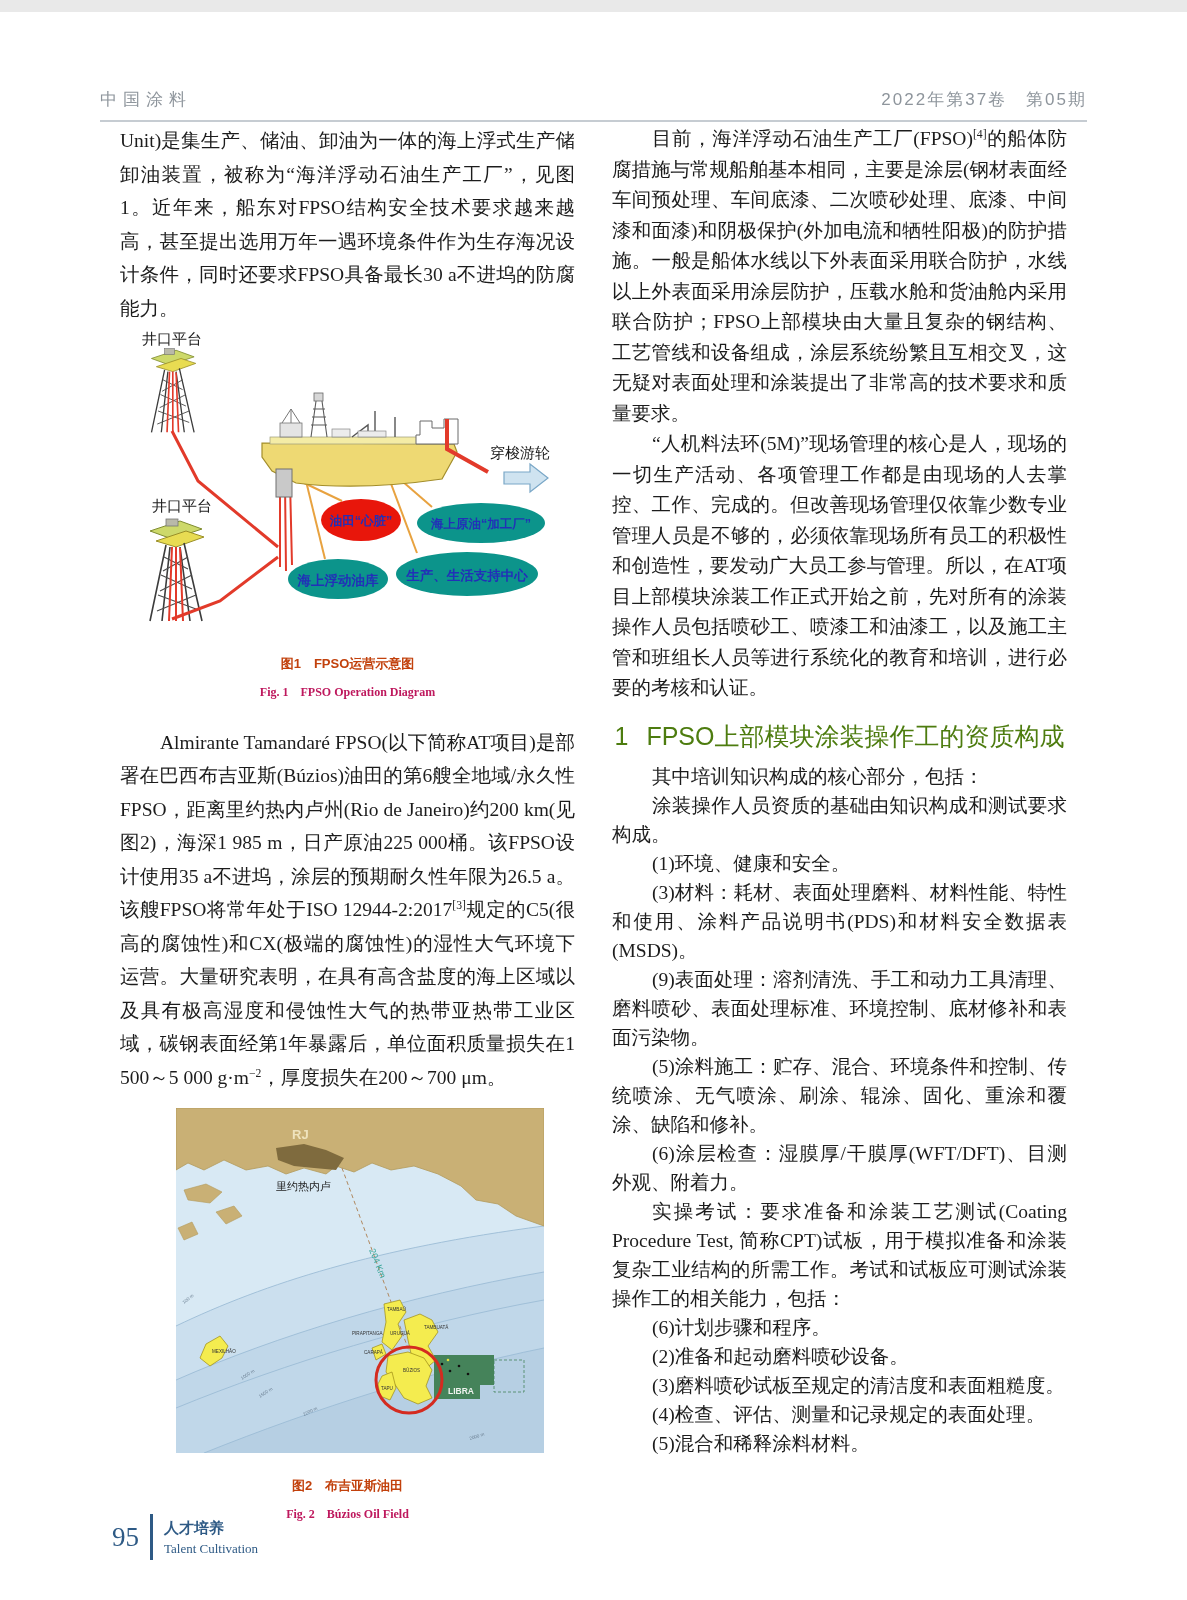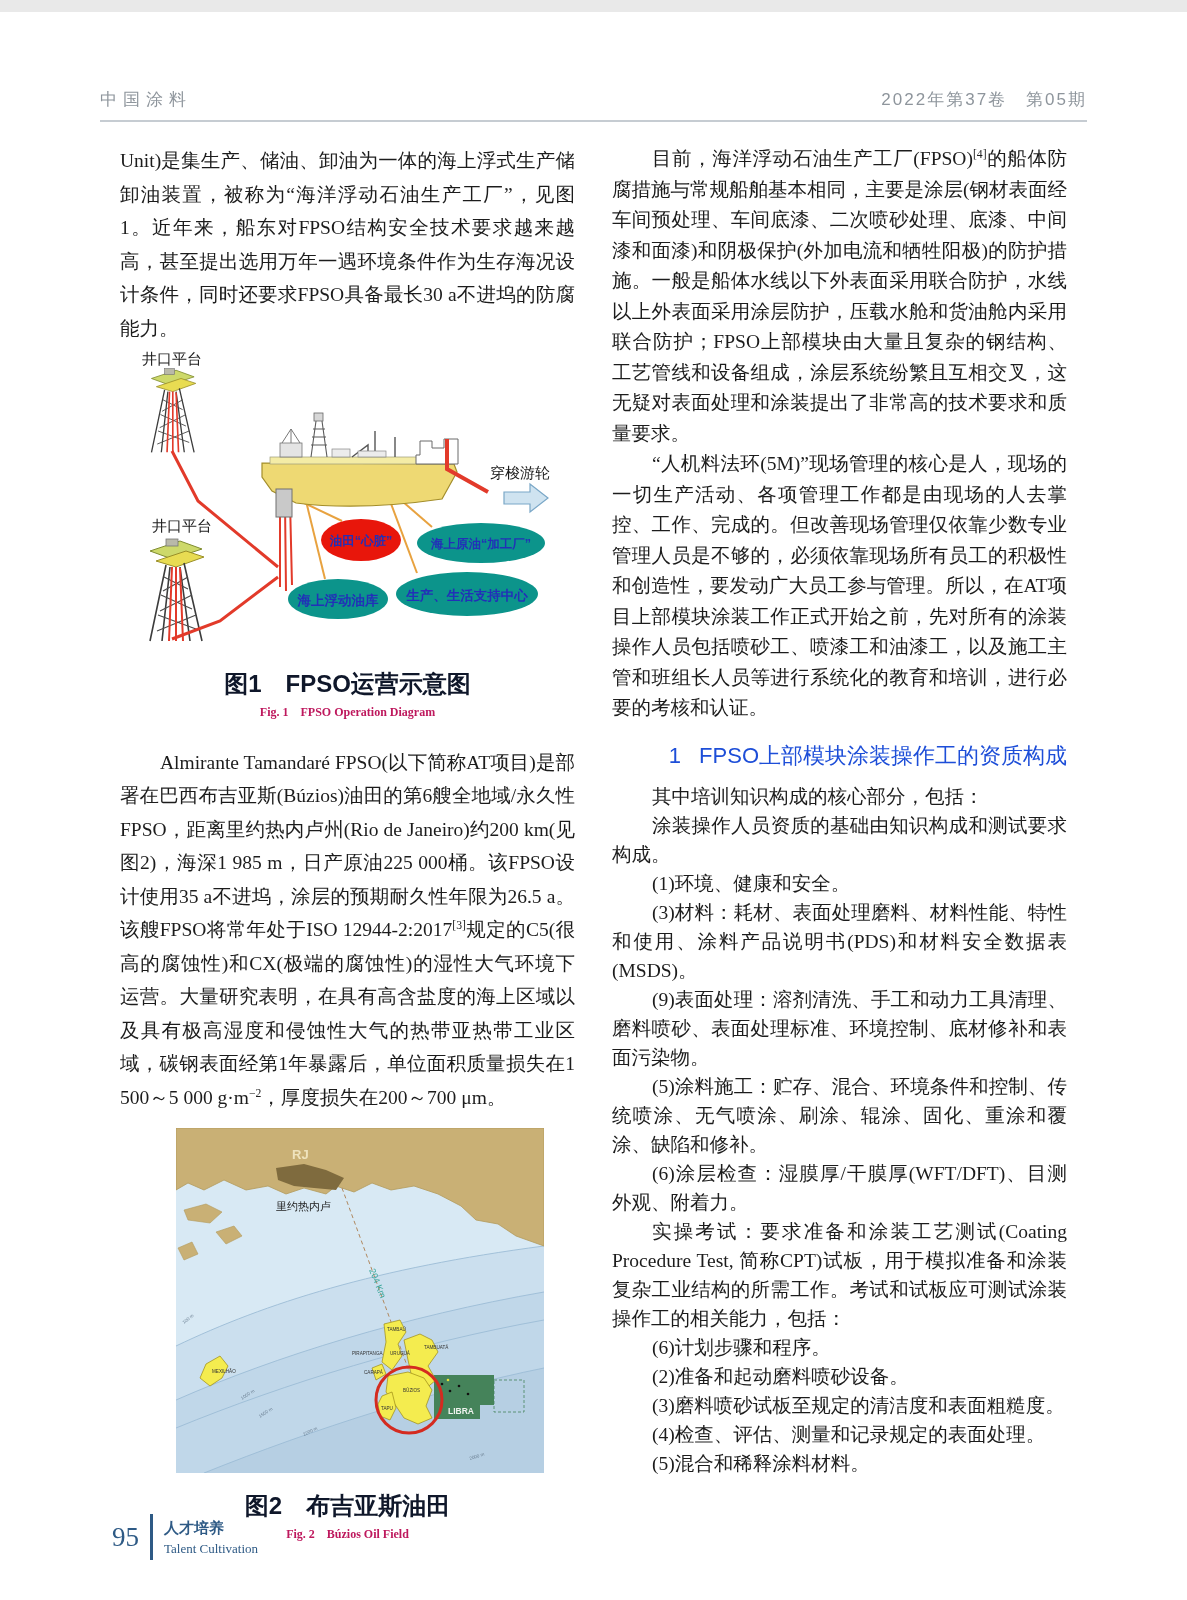--- a/index.html
+++ b/index.html
@@ -17,42 +17,42 @@
     position:absolute;top:76px;left:100px;right:100px;
     display:flex;justify-content:space-between;align-items:flex-end;
     padding-bottom:9px;border-bottom:2px solid #c6ccd2;
     font-family:"Liberation Sans","DejaVu Sans",sans-serif;
     color:#8e959c;font-size:17px;
   }
   .header .journal{letter-spacing:6px;}
   .header .issue{letter-spacing:2px;}
   
   .columns{
-    position:absolute;top:132px;left:120px;width:947px;
+    position:absolute;top:112px;left:120px;width:947px;
     display:flex;gap:37px;
   }
   .col{width:455px;font-size:19.5px;text-align:justify;}
   .col-left{line-height:33.5px;}
   .col-right{line-height:30.5px;}
   p.body-p{margin:0;text-indent:2.05em;}
   p.noindent{text-indent:0;}
   sup{font-size:0.6em;line-height:0;vertical-align:super;}
   
   .figure-box{margin:6px 0 2px 0;}
   .fig-caption{
     text-align:center;font-weight:bold;margin:8px 0 20px 0;line-height:28px;text-indent:0;
   }
-  .cap-zh{font-family:"Liberation Sans","DejaVu Sans",sans-serif;font-size:24px;color:#0f172a;}
+  .cap-zh{font-family:"Liberation Sans","DejaVu Sans",sans-serif;font-size:13px;color:#c2410c;}
   .cap-en{font-size:12px;color:#be185d;}
   .map-box{margin:14px 0 0 56px;}
   
   .section-heading{
     font-family:"Liberation Sans","DejaVu Sans",sans-serif;
-    color:#1d4ed8;font-size:22px;font-weight:normal;
-    margin:16px 0 10px 0;line-height:32px;text-align:right;
+    color:#4d7c0f;font-size:25px;font-weight:normal;
+    margin:16px 0 10px 0;line-height:32px;text-align:center;
   }
   .sec-num{margin-right:18px;}
   .item{line-height:29px;}
   
   .footer{
     position:absolute;left:112px;bottom:52px;
     display:flex;align-items:center;color:#2e5a85;
   }
   .footer .pageno{font-size:27px;margin-right:11px;}
   .footer .bar{width:3px;height:46px;background:#2e5a85;margin-right:11px;}

